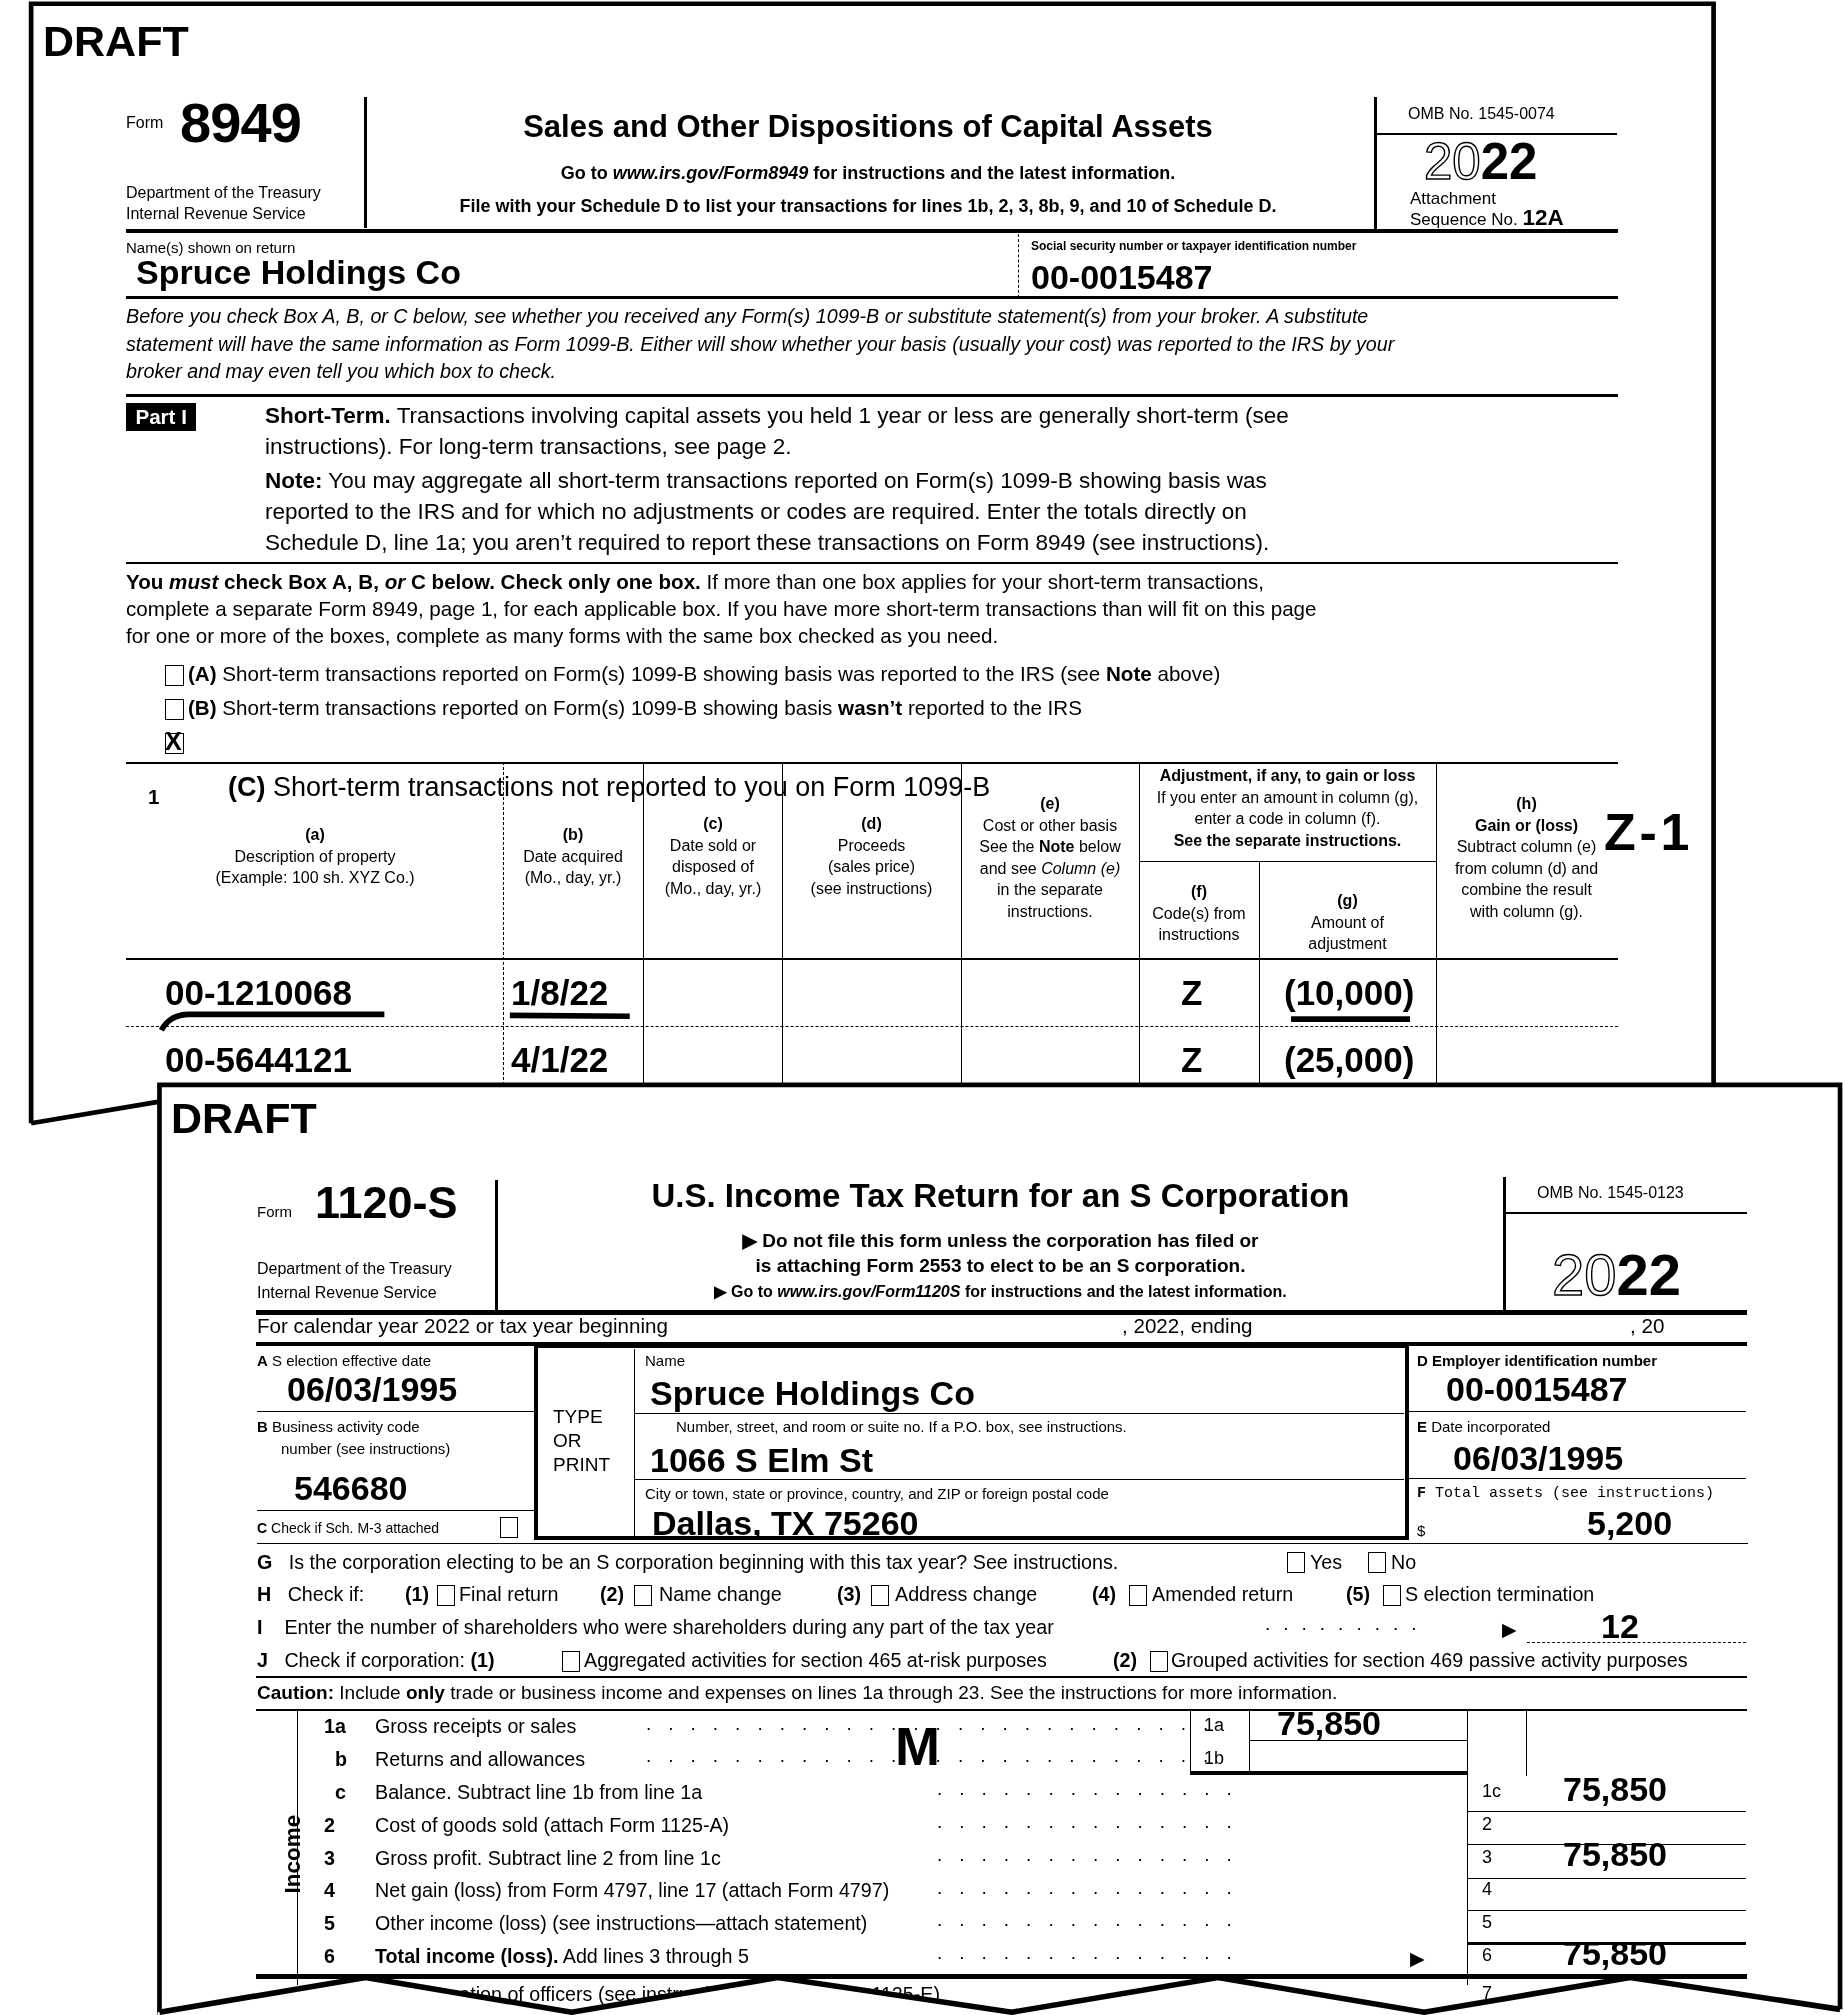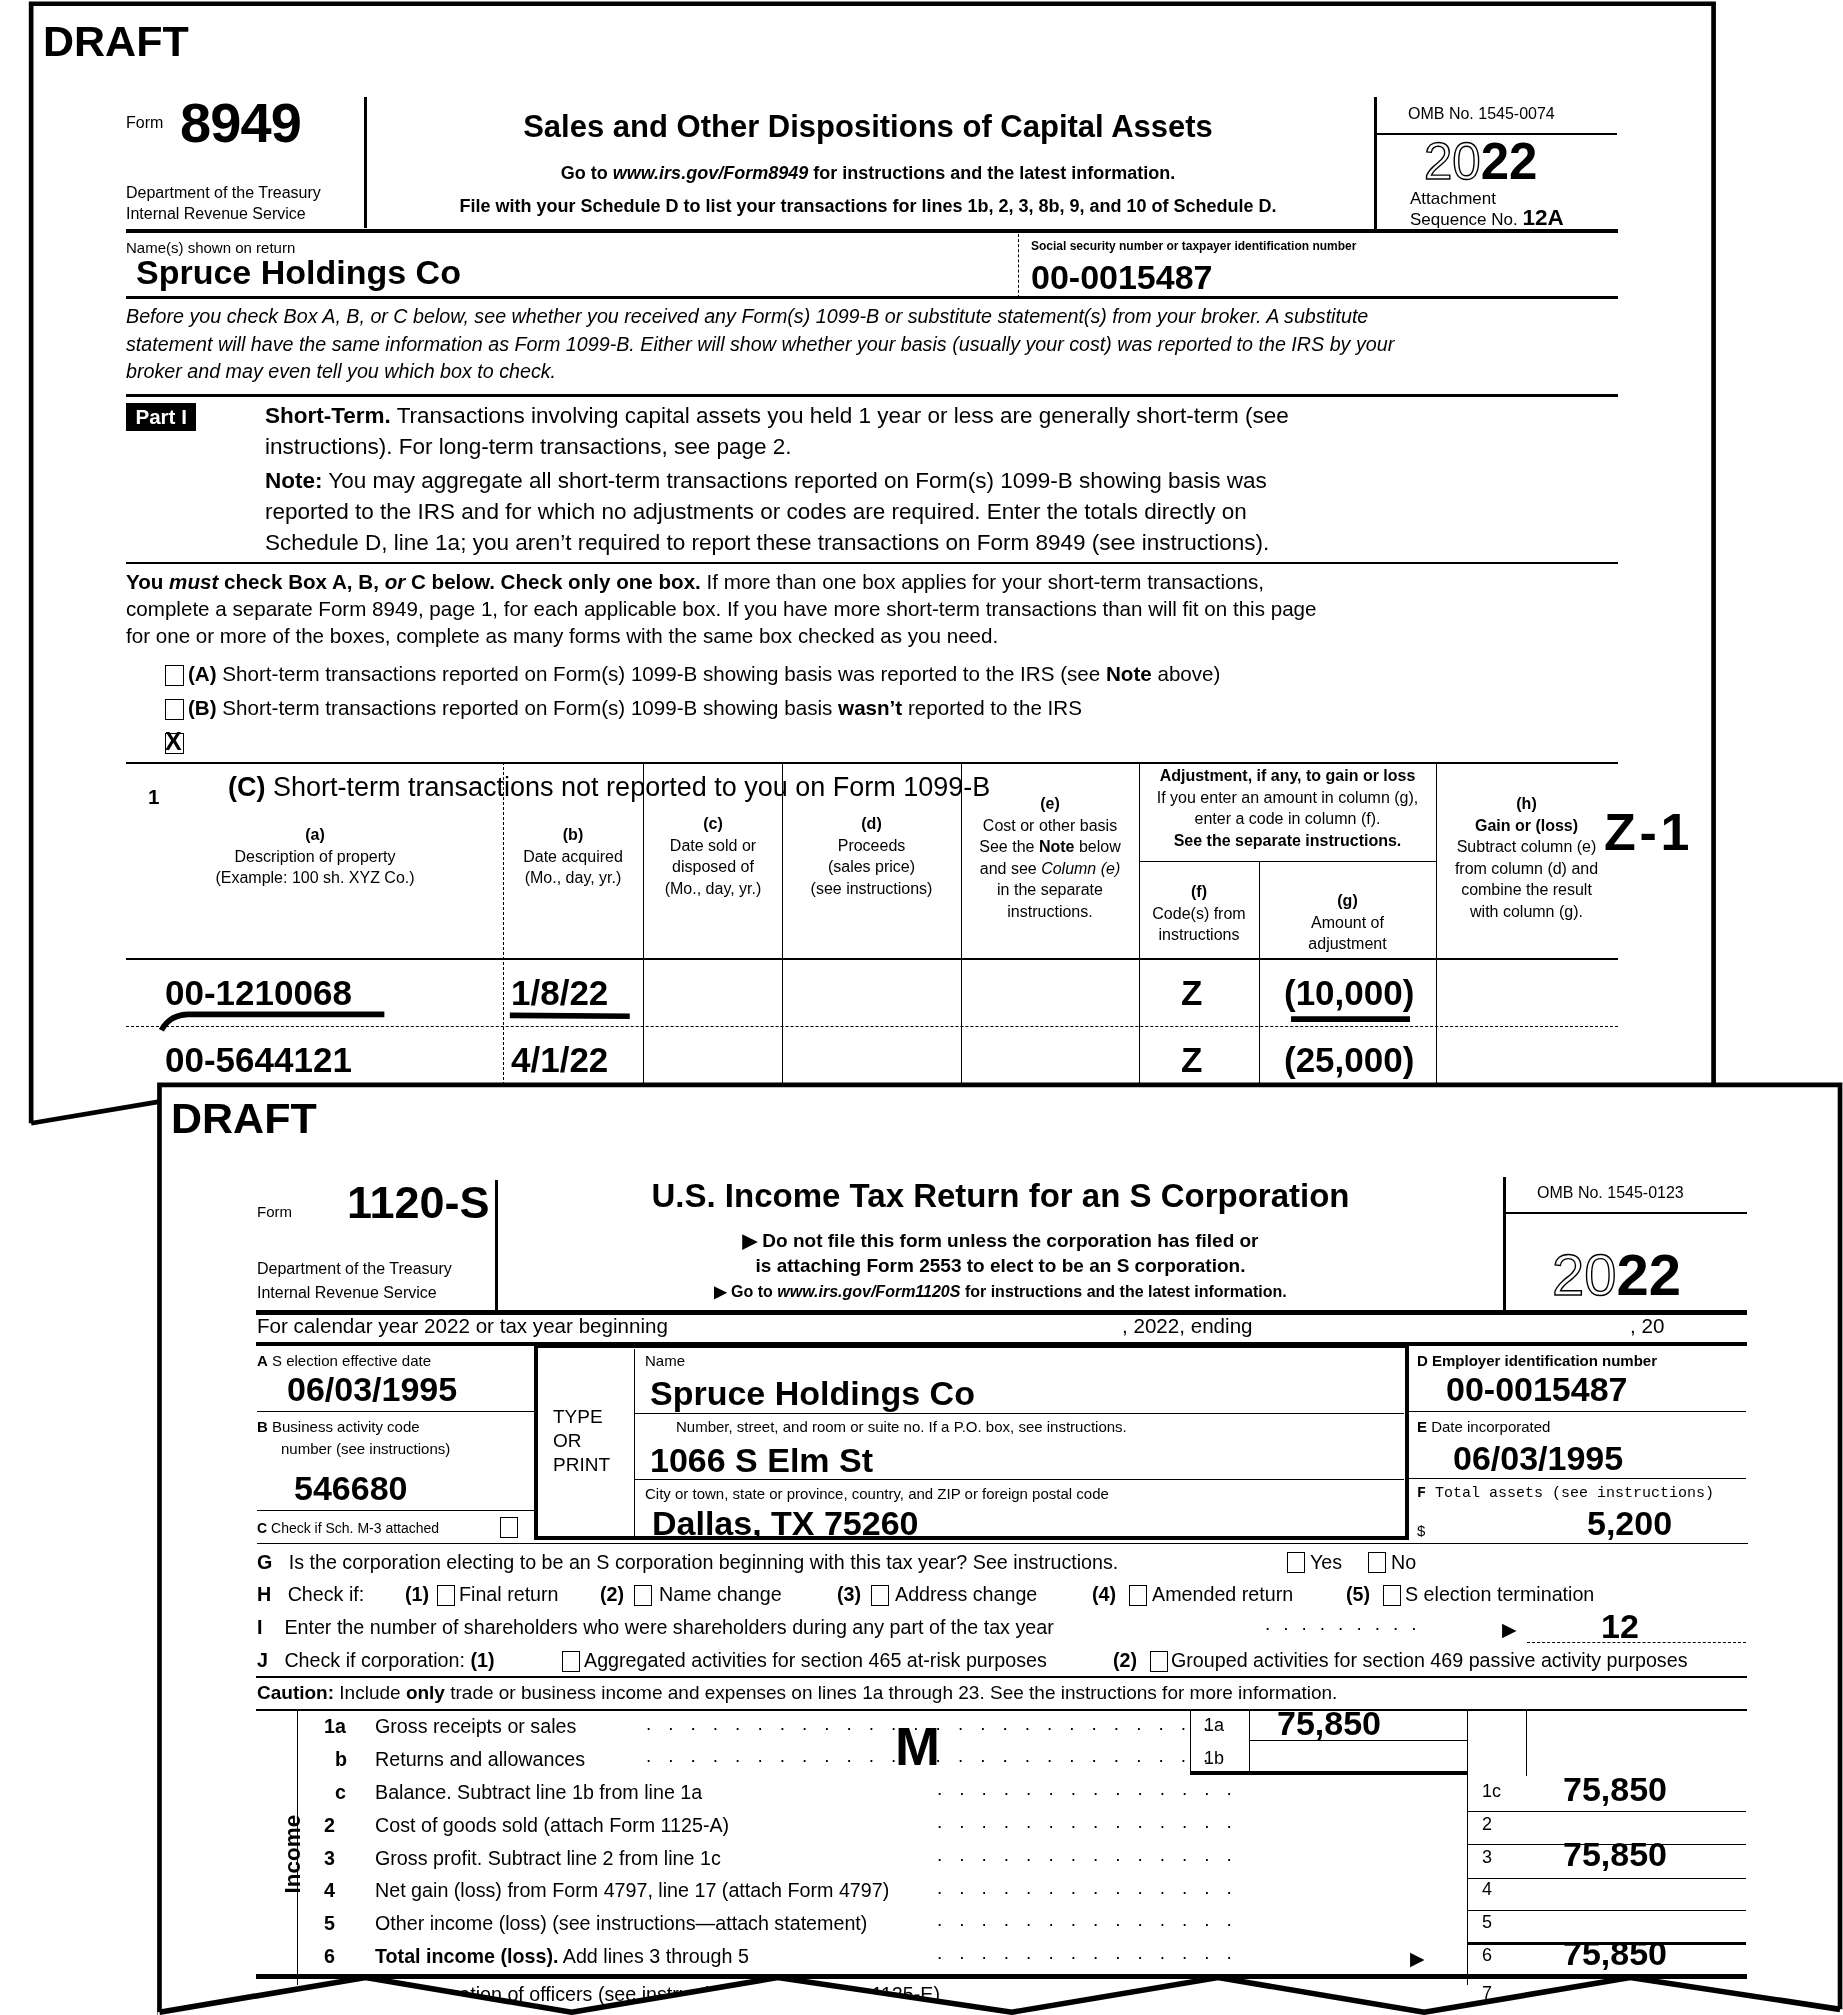--- a/index.html
+++ b/index.html
@@ -203,21 +203,21 @@
     </svg>
   </div>
 
   <div class="abs b" style="left:1604px;top:802px;font-size:52px;letter-spacing:3.7px;">Z-1</div>
 </div>
 
 <div>
   <div class="abs draft" style="left:171px;top:1094px;">DRAFT</div>
 
   <div class="abs" style="left:257px;top:1203px;font-size:15px;">Form</div>
-  <div class="abs b" style="left:315px;top:1177px;font-size:45px;margin-left:32px;">1120-S</div>
+  <div class="abs b" style="left:315px;top:1177px;font-size:45px;">1120-S</div>
   <div class="abs" style="left:257px;top:1260px;font-size:16px;">Department of the Treasury</div>
   <div class="abs" style="left:257px;top:1284px;font-size:16px;">Internal Revenue Service</div>
   <div class="vline" style="left:495px;top:1180px;width:2.8px;height:132px;"></div>
 
   <div class="abs b center" style="left:498px;top:1177px;width:1005px;font-size:33px;">U.S. Income Tax Return for an S Corporation</div>
   <div class="abs b center" style="left:498px;top:1229px;width:1005px;font-size:19px;"><span>▶ </span><span>Do not file this form unless the corporation has filed or</span></div>
   <div class="abs b center" style="left:498px;top:1255px;width:1005px;font-size:19px;">is attaching Form 2553 to elect to be an S corporation.</div>
   <div class="abs b center" style="left:498px;top:1282px;width:1005px;font-size:16px;"><span>▶ </span><span>Go to </span><span class="italic">www.irs.gov/Form1120S</span><span> for instructions and the latest information.</span></div>
 
   <div class="vline" style="left:1503px;top:1177px;width:2.8px;height:135px;"></div>

